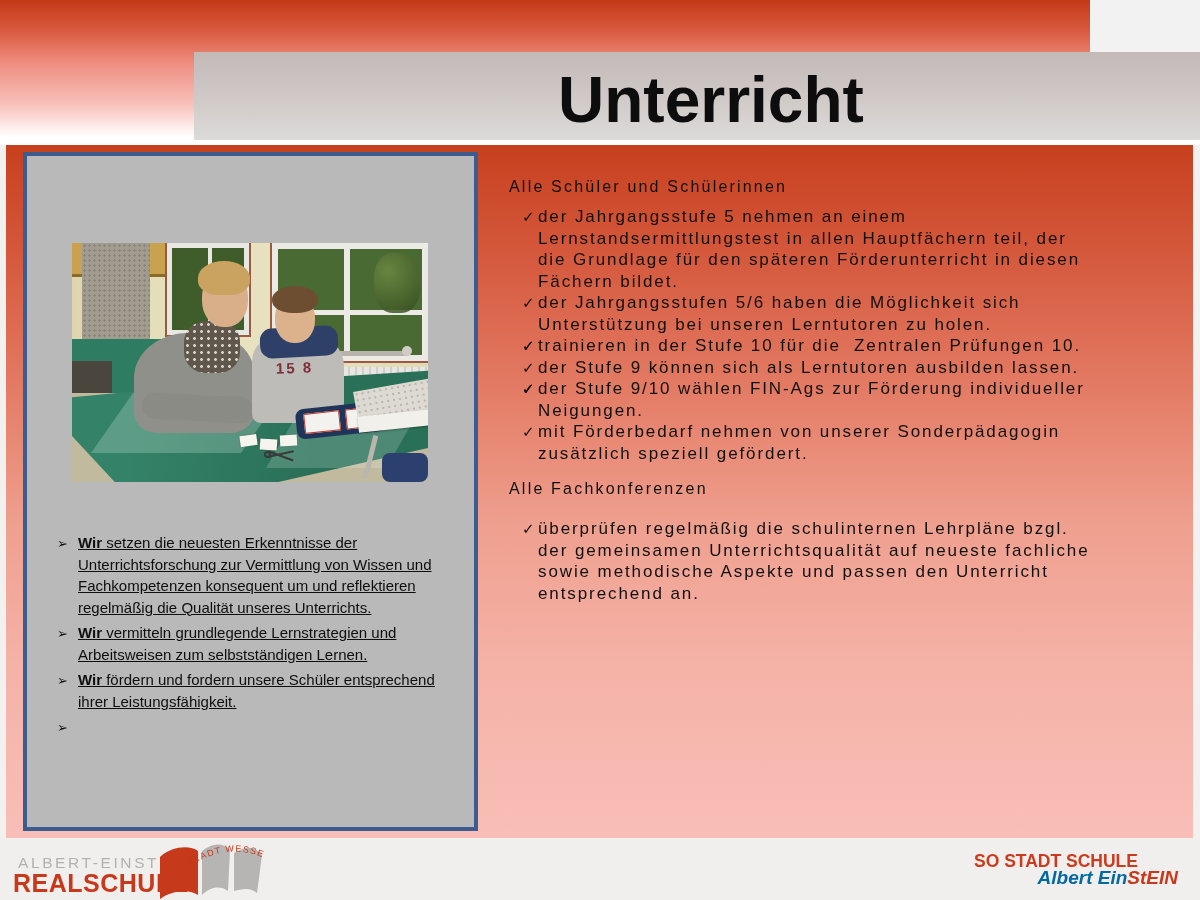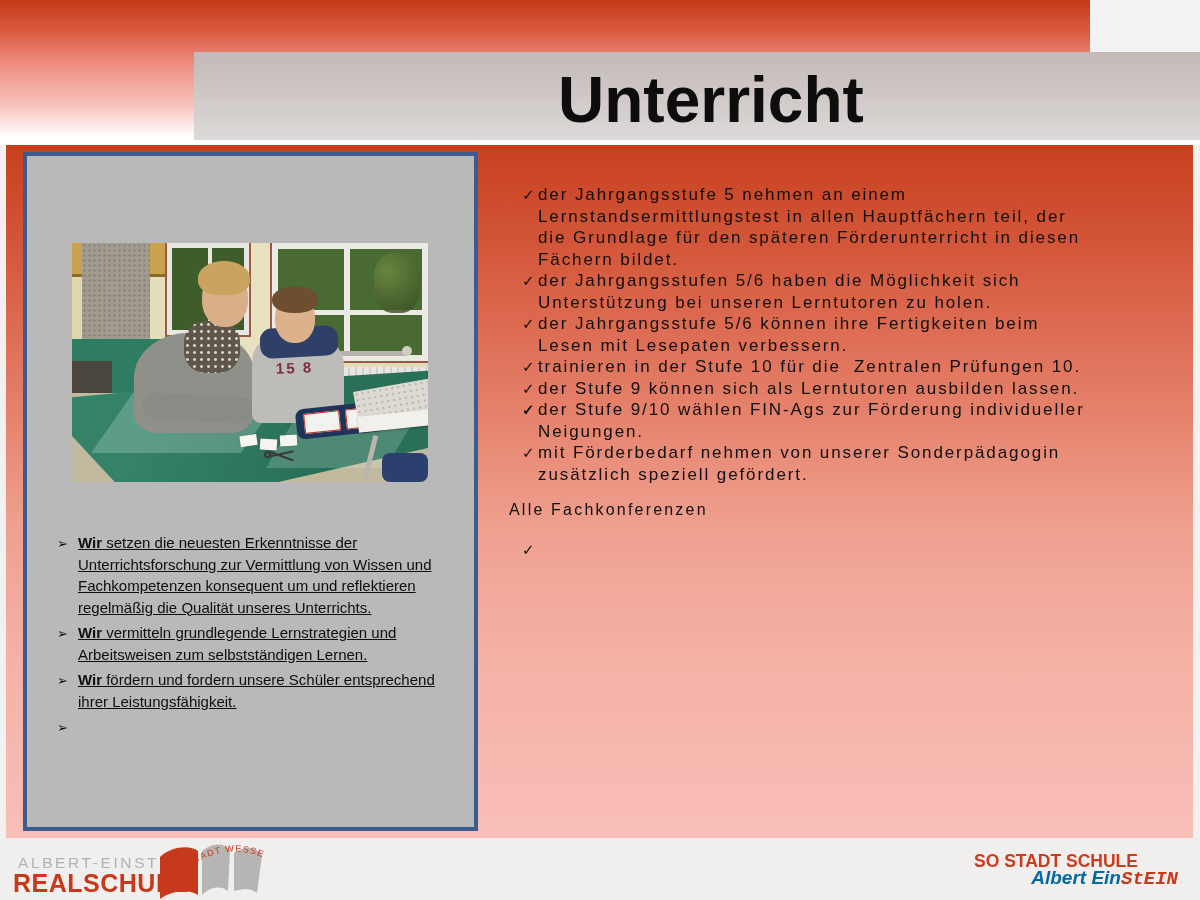--- a/index.html
+++ b/index.html
@@ -104,21 +104,21 @@
   .sec2-heading { margin-top:14px; }
   .check-list.second { margin-top:18px; }
 
   
   .logo-line1 { left:18px; top:854px; font-size:15.5px; letter-spacing:2.6px; color:#b3b1b0; }
   .logo-line2 { left:13px; top:869px; font-size:25px; font-weight:bold; letter-spacing:0.5px; color:#c8381a; }
   .logo-book  { left:156px; top:839px; }
   .slogan     { top:851px; right:62px; font-size:17.5px; font-weight:bold; color:#cc3b1d; white-space:nowrap; }
   .signature  { top:867px; right:22px; font-size:19px; font-weight:bold; font-style:italic; white-space:nowrap; }
   .sig-gray   { color:#0369a1; }
-  .sig-red    { color:#c8381a;font-family:Liberation Mono, monospace; }
+  .sig-red    { color:#c8381a; }
 </style>
 </head>
 <body>
 
 <div class="slide">
 
   <div class="abs top-band"></div>
   <div class="abs corner-square"></div>
   <div class="abs white-gap"></div>
   <div class="abs body-bg"></div>
@@ -197,38 +197,37 @@
         <span class="t"><b>Wir</b><span> fördern und fordern unsere Schüler entsprechend
 ihrer Leistungsfähigkeit.</span></span>
       </li>
       <li>
         <span class="arrow">➢</span>
       </li>
     </ul>
   </div>
 
   <div class="abs right-content">
+    <div class="sec-heading">Alle Schüler und Schülerinnen</div>
 
     <ul class="check-list">
       <li>
         <span class="check">✓</span>
         <span class="t">der Jahrgangsstufe 5 nehmen an einem
 Lernstandsermittlungstest in allen Hauptfächern teil, der
 die Grundlage für den späteren Förderunterricht in diesen
 Fächern bildet.</span>
       </li>
       <li>
         <span class="check">✓</span>
         <span class="t">der Jahrgangsstufen 5/6 haben die Möglichkeit sich
 Unterstützung bei unseren Lerntutoren zu holen.</span>
       </li>
       <li>
         <span class="check">✓</span>
-        <span class="t">der Jahrgangsstufe 5/6 können ihre Fertigkeiten beim
-Lesen mit Lesepaten verbessern.</span>
       </li>
       <li>
         <span class="check">✓</span>
         <span class="t">trainieren in der Stufe 10 für die  Zentralen Prüfungen 10.</span>
       </li>
       <li>
         <span class="check">✓</span>
         <span class="t">der Stufe 9 können sich als Lerntutoren ausbilden lassen.</span>
       </li>
       <li>
@@ -247,20 +246,24 @@
         <span class="t">mit Förderbedarf nehmen von unserer Sonderpädagogin
 zusätzlich speziell gefördert.</span>
       </li>
     </ul>
 
     <div class="sec-heading sec2-heading">Alle Fachkonferenzen</div>
 
     <ul class="check-list second">
       <li>
         <span class="check">✓</span>
+        <span class="t">überprüfen regelmäßig die schulinternen Lehrpläne bzgl.
+der gemeinsamen Unterrichtsqualität auf neueste fachliche
+sowie methodische Aspekte und passen den Unterricht
+entsprechend an.</span>
       </li>
     </ul>
   </div>
 
   <div class="abs logo-line1">ALBERT-EINSTEIN</div>
   <div class="abs logo-line2">REALSCHULE</div>
 
   <svg class="abs logo-book" width="112" height="61" viewBox="0 0 112 61">
     <path d="M4,18 C16,7 34,6 42,12 L42,56 C34,50 16,51 4,60 Z" fill="#c6391b"></path>
     <path d="M46,12 C58,3 68,4 74,11 L72,52 C64,46 54,48 46,56 Z" fill="#b7b5b3"></path>

